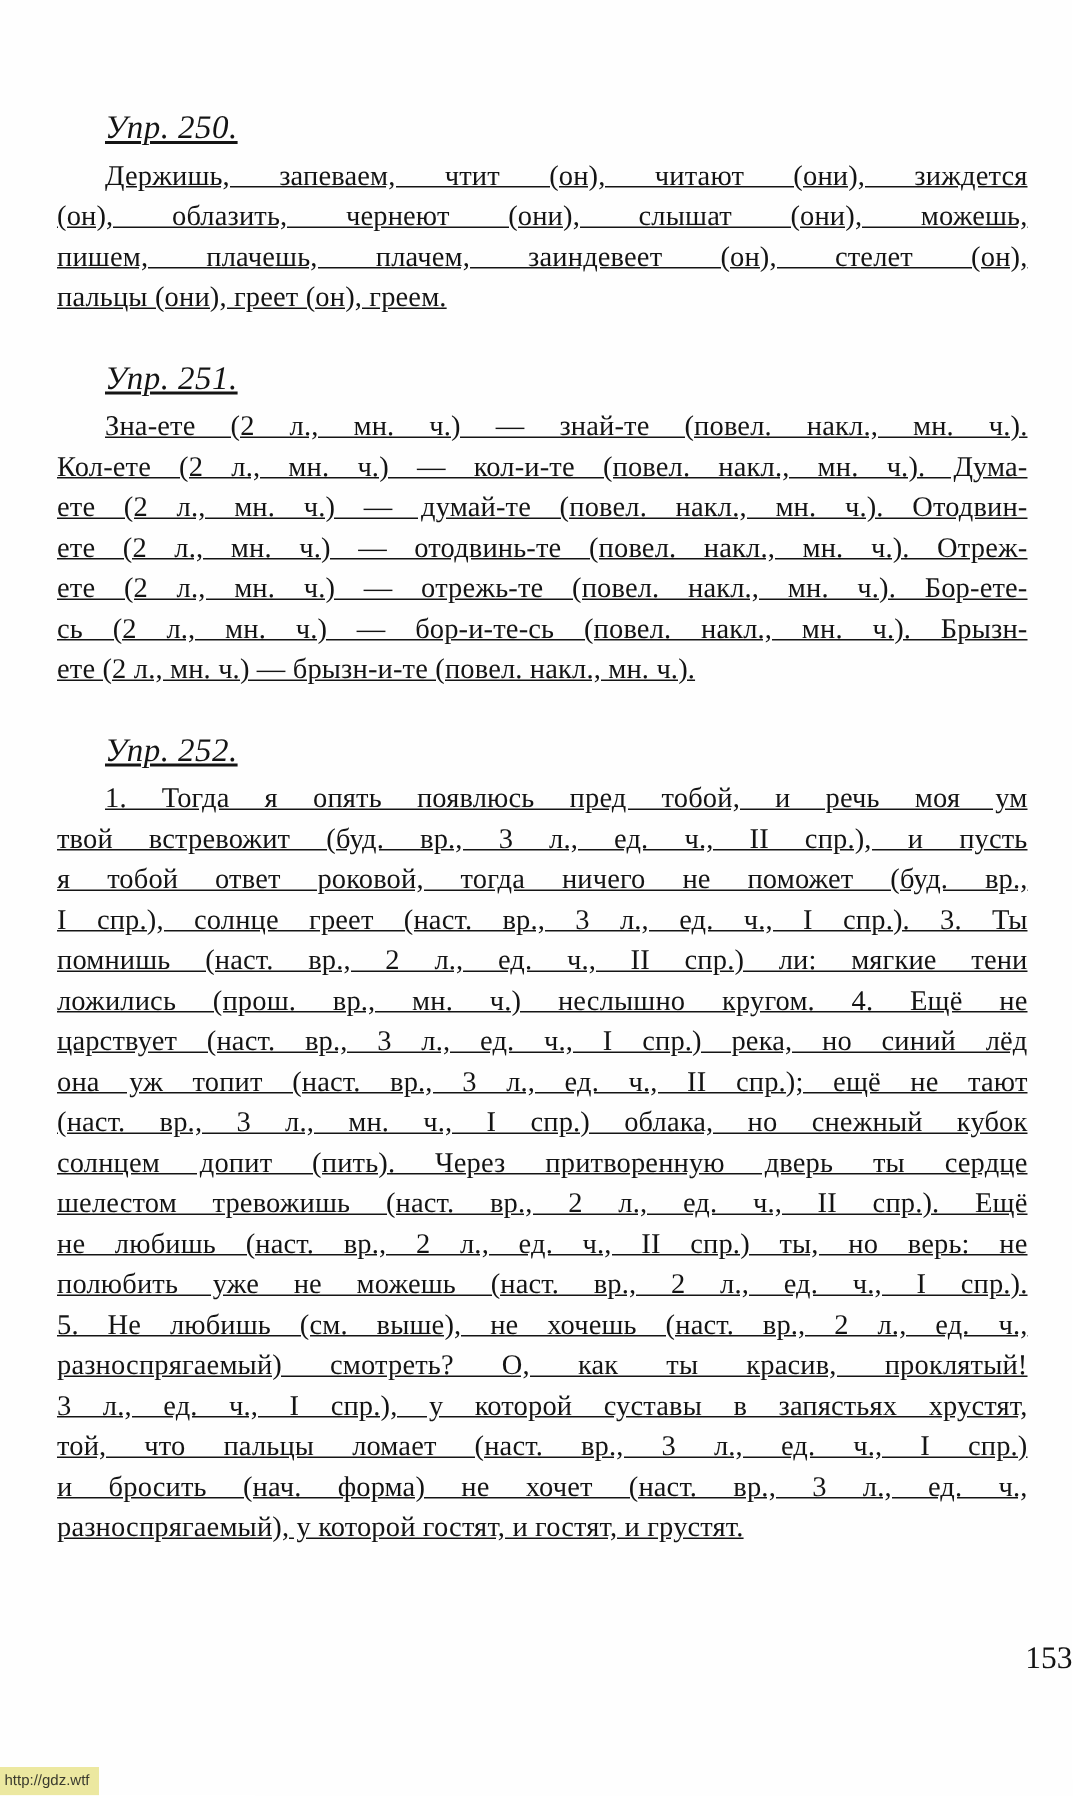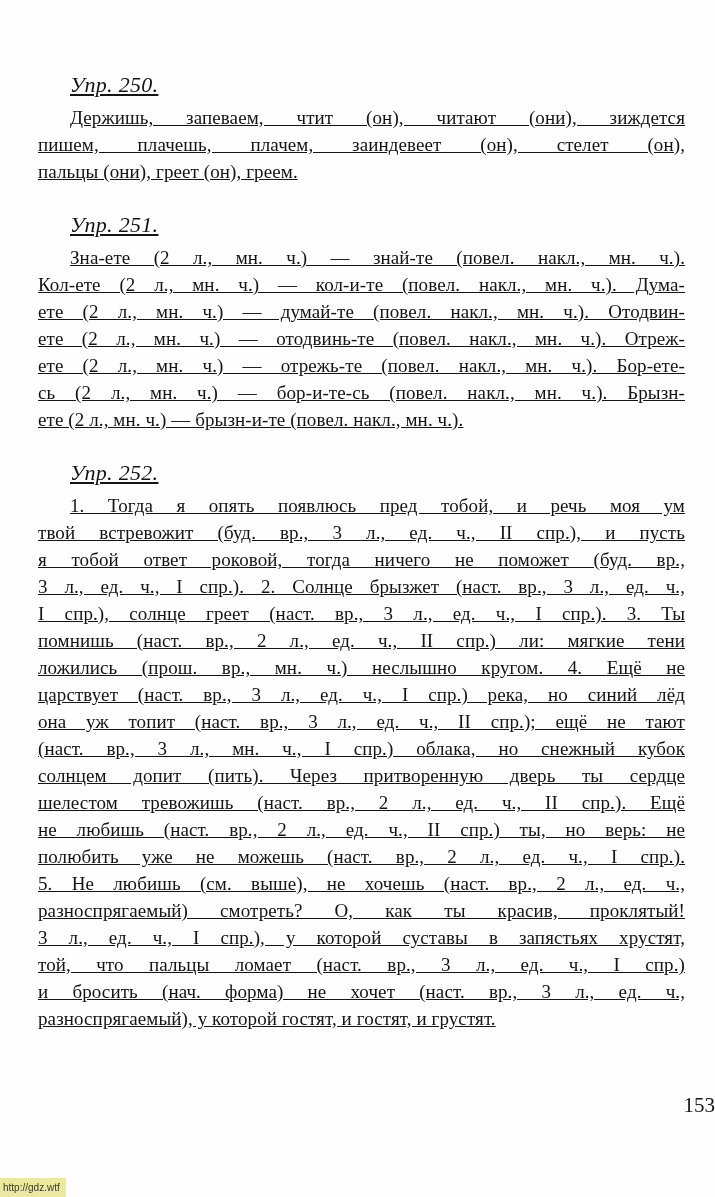--- a/index.html
+++ b/index.html
@@ -75,20 +75,21 @@
 </head>
 <body>
 
 <div class="page">
   <div class="content">
 
     <div class="exercise">
       <div class="ex-title">Упр. 250.</div>
       <div class="ex-body">
         <div class="line first">Держишь, запеваем, чтит (он), читают (они), зиждется</div>
+        <div class="line">(он), облазить, чернеют (они), слышат (они), можешь,</div>
         <div class="line">пишем, плачешь, плачем, заиндевеет (он), стелет (он),</div>
         <div class="line last">пальцы (они), греет (он), греем.</div>
       </div>
     </div>
 
     <div class="exercise">
       <div class="ex-title">Упр. 251.</div>
       <div class="ex-body">
         <div class="line first">Зна-ете (2 л., мн. ч.) — знай-те (повел. накл., мн. ч.).</div>
         <div class="line">Кол-ете (2 л., мн. ч.) — кол-и-те (повел. накл., мн. ч.). Дума-</div>
@@ -99,21 +100,20 @@
         <div class="line last">ете (2 л., мн. ч.) — брызн-и-те (повел. накл., мн. ч.).</div>
       </div>
     </div>
 
     <div class="exercise">
       <div class="ex-title">Упр. 252.</div>
       <div class="ex-body">
         <div class="line first">1. Тогда я опять появлюсь пред тобой, и речь моя ум</div>
         <div class="line">твой встревожит (буд. вр., 3 л., ед. ч., II спр.), и пусть</div>
         <div class="line">я тобой ответ роковой, тогда ничего не поможет (буд. вр.,</div>
-        <div class="line">3 л., ед. ч., I спр.). 2. Солнце брызжет (наст. вр., 3 л., ед. ч.,</div>
         <div class="line">I спр.), солнце греет (наст. вр., 3 л., ед. ч., I спр.). 3. Ты</div>
         <div class="line">помнишь (наст. вр., 2 л., ед. ч., II спр.) ли: мягкие тени</div>
         <div class="line">ложились (прош. вр., мн. ч.) неслышно кругом. 4. Ещё не</div>
         <div class="line">царствует (наст. вр., 3 л., ед. ч., I спр.) река, но синий лёд</div>
         <div class="line">она уж топит (наст. вр., 3 л., ед. ч., II спр.); ещё не тают</div>
         <div class="line">(наст. вр., 3 л., мн. ч., I спр.) облака, но снежный кубок</div>
         <div class="line">солнцем допит (пить). Через притворенную дверь ты сердце</div>
         <div class="line">шелестом тревожишь (наст. вр., 2 л., ед. ч., II спр.). Ещё</div>
         <div class="line">не любишь (наст. вр., 2 л., ед. ч., II спр.) ты, но верь: не</div>
         <div class="line">полюбить уже не можешь (наст. вр., 2 л., ед. ч., I спр.).</div>

